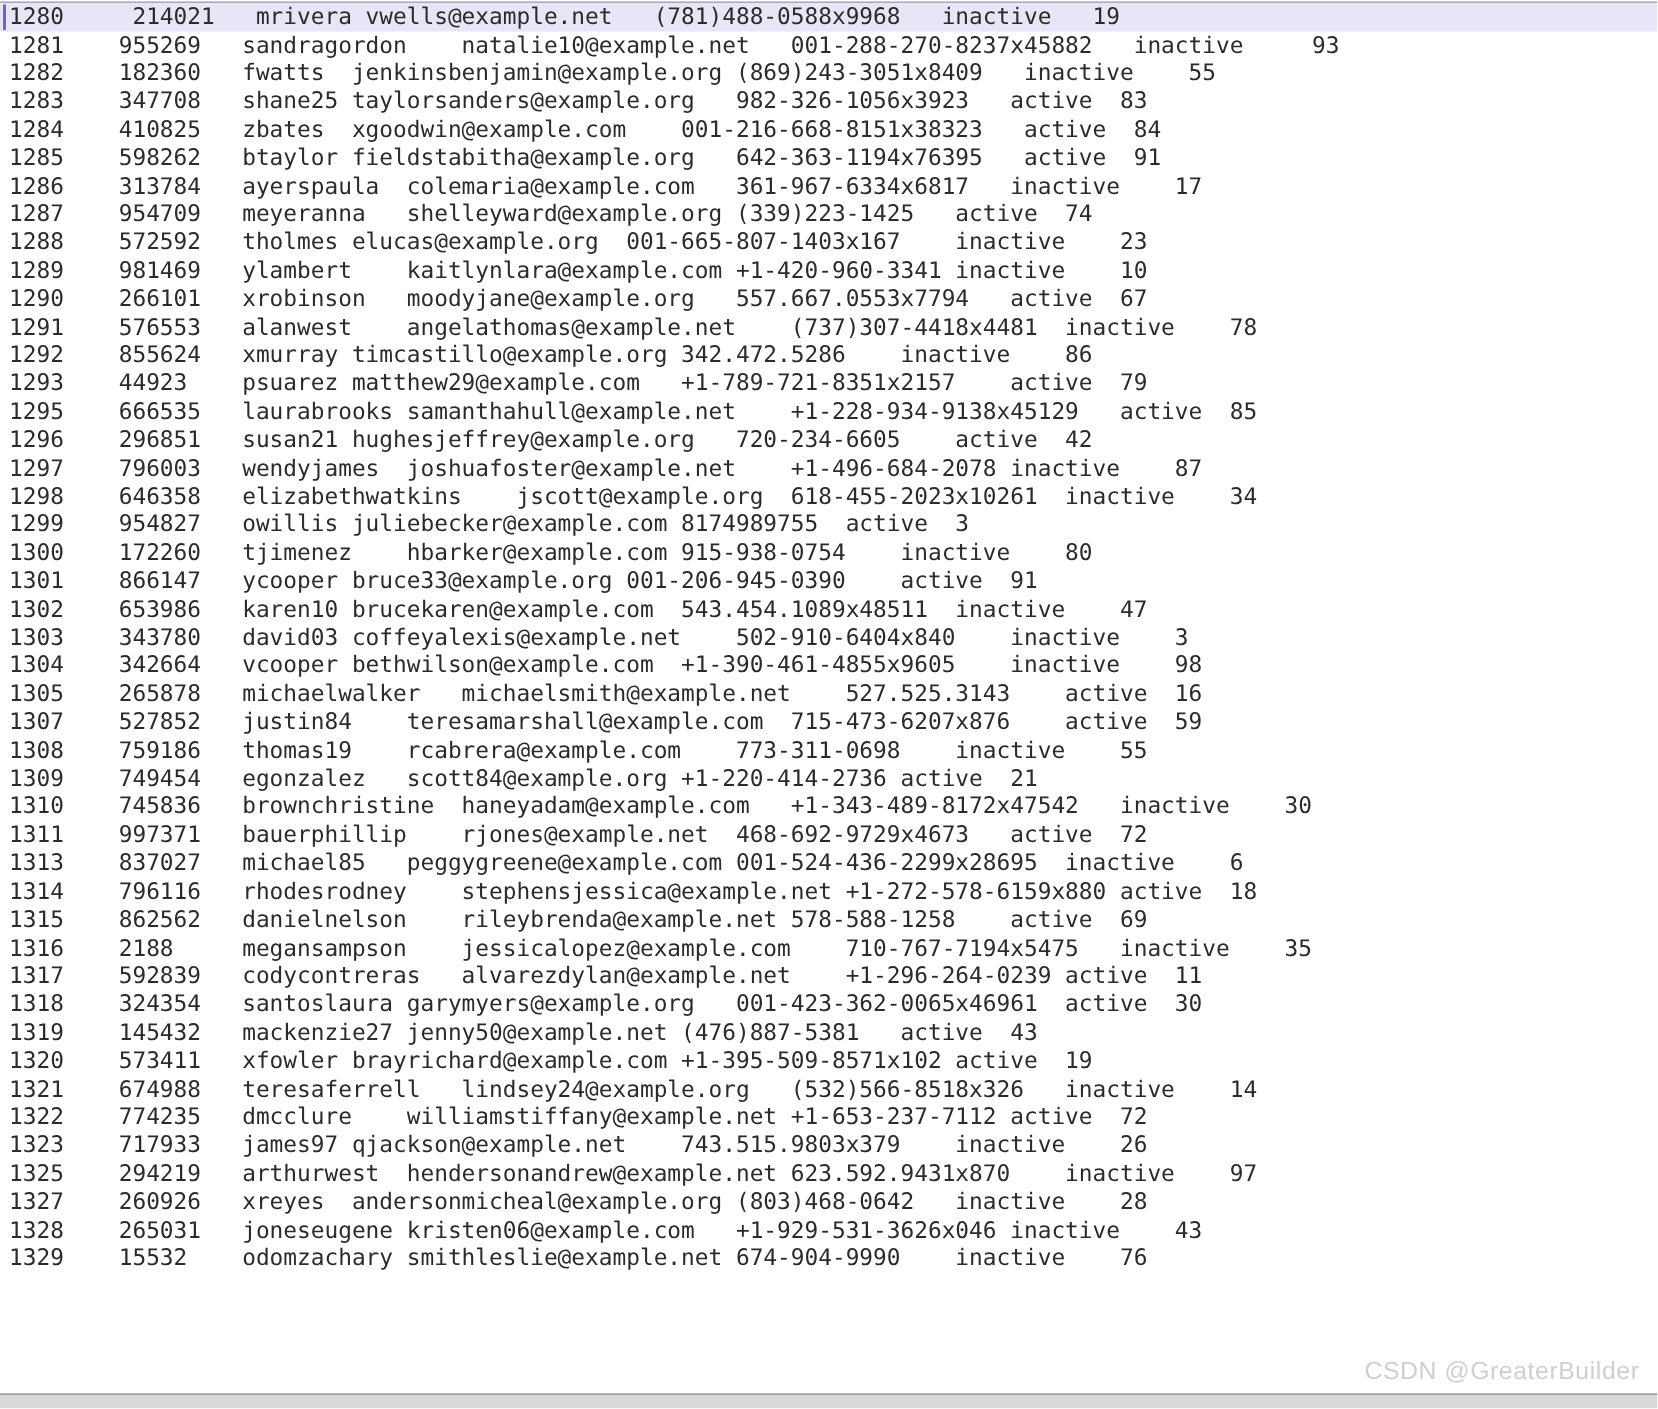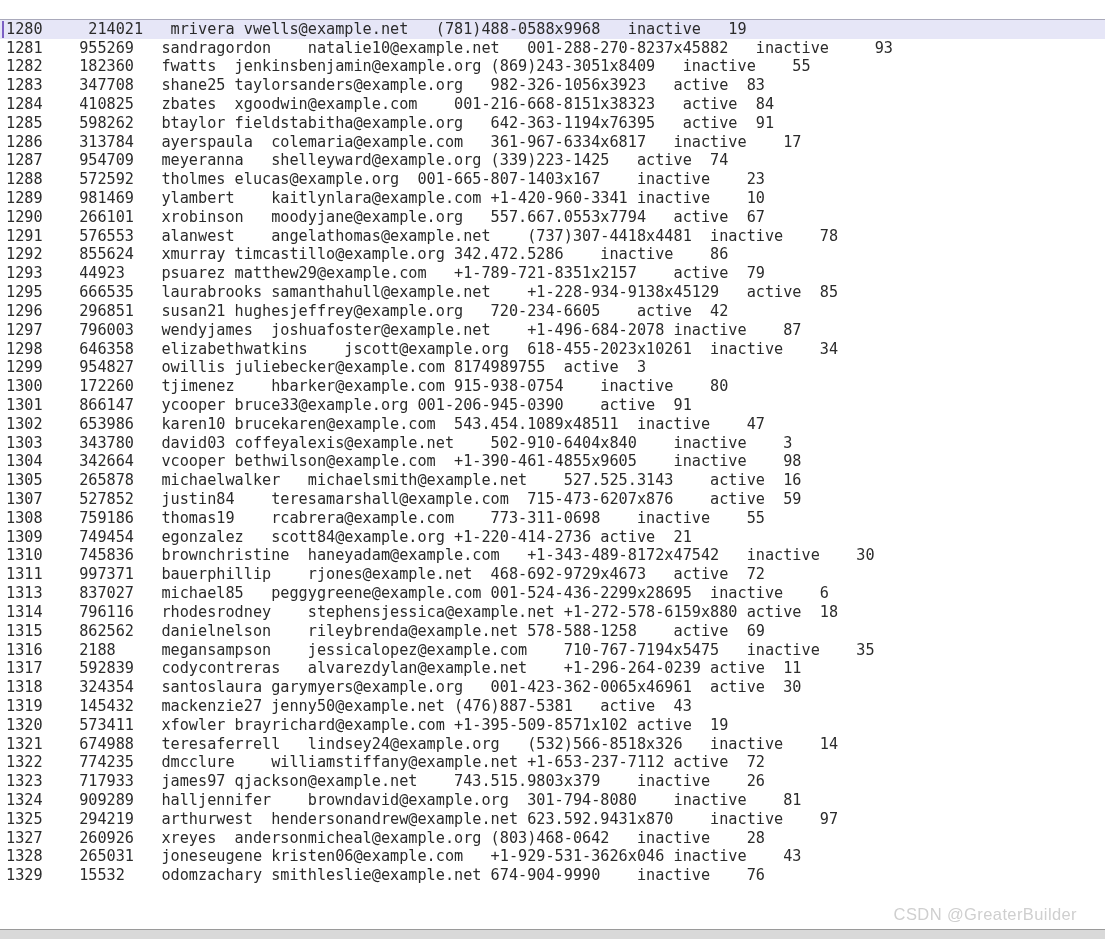--- a/index.html
+++ b/index.html
@@ -18,21 +18,21 @@
   }
 
   
   .console {
     position: absolute;
     left: 0; top: 0;
     width: 1105px;
     height: 929px;
     overflow: hidden;
     background: #ffffff;
-    padding-top: 19px;
+    padding-top: 1px;
   }
 
   .row {
     position: relative;
     height: 18.82px;
     line-height: 18.82px;
     white-space: pre;
     font-size: 15.2px;
     letter-spacing: 0px;
     color: #2b2b2b;
@@ -58,21 +58,21 @@
     position: absolute;
     left: 0; top: 929px;
     width: 1105px; height: 10px;
     background: #d9d9d9;
     border-top: 1px solid #9a9a9a;
   }
 
   
   .watermark {
     position: absolute;
-    right: 28px;
+    right: 12px;
     top: 905px;
     font-family: "Liberation Sans", sans-serif;
     font-size: 16.5px;
     color: #cfcfcf;
     letter-spacing: 0.4px;
     user-select: none;
     pointer-events: none;
   }
 </style>
 </head>
@@ -115,21 +115,20 @@
       <div class="row">1314    796116   rhodesrodney    stephensjessica@example.net +1-272-578-6159x880 active  18</div>
       <div class="row">1315    862562   danielnelson    rileybrenda@example.net 578-588-1258    active  69</div>
       <div class="row">1316    2188     megansampson    jessicalopez@example.com    710-767-7194x5475   inactive    35</div>
       <div class="row">1317    592839   codycontreras   alvarezdylan@example.net    +1-296-264-0239 active  11</div>
       <div class="row">1318    324354   santoslaura garymyers@example.org   001-423-362-0065x46961  active  30</div>
       <div class="row">1319    145432   mackenzie27 jenny50@example.net (476)887-5381   active  43</div>
       <div class="row">1320    573411   xfowler brayrichard@example.com +1-395-509-8571x102 active  19</div>
       <div class="row">1321    674988   teresaferrell   lindsey24@example.org   (532)566-8518x326   inactive    14</div>
       <div class="row">1322    774235   dmcclure    williamstiffany@example.net +1-653-237-7112 active  72</div>
       <div class="row">1323    717933   james97 qjackson@example.net    743.515.9803x379    inactive    26</div>
-      <div class="row">1324    909289   halljennifer    browndavid@example.org  301-794-8080    inactive    81</div>
       <div class="row">1325    294219   arthurwest  hendersonandrew@example.net 623.592.9431x870    inactive    97</div>
       <div class="row">1327    260926   xreyes  andersonmicheal@example.org (803)468-0642   inactive    28</div>
       <div class="row">1328    265031   joneseugene kristen06@example.com   +1-929-531-3626x046 inactive    43</div>
       <div class="row">1329    15532    odomzachary smithleslie@example.net 674-904-9990    inactive    76</div>
     </div>
 
   <div class="bottom-bar"></div>
 
   <div class="watermark">CSDN @GreaterBuilder</div>
 

